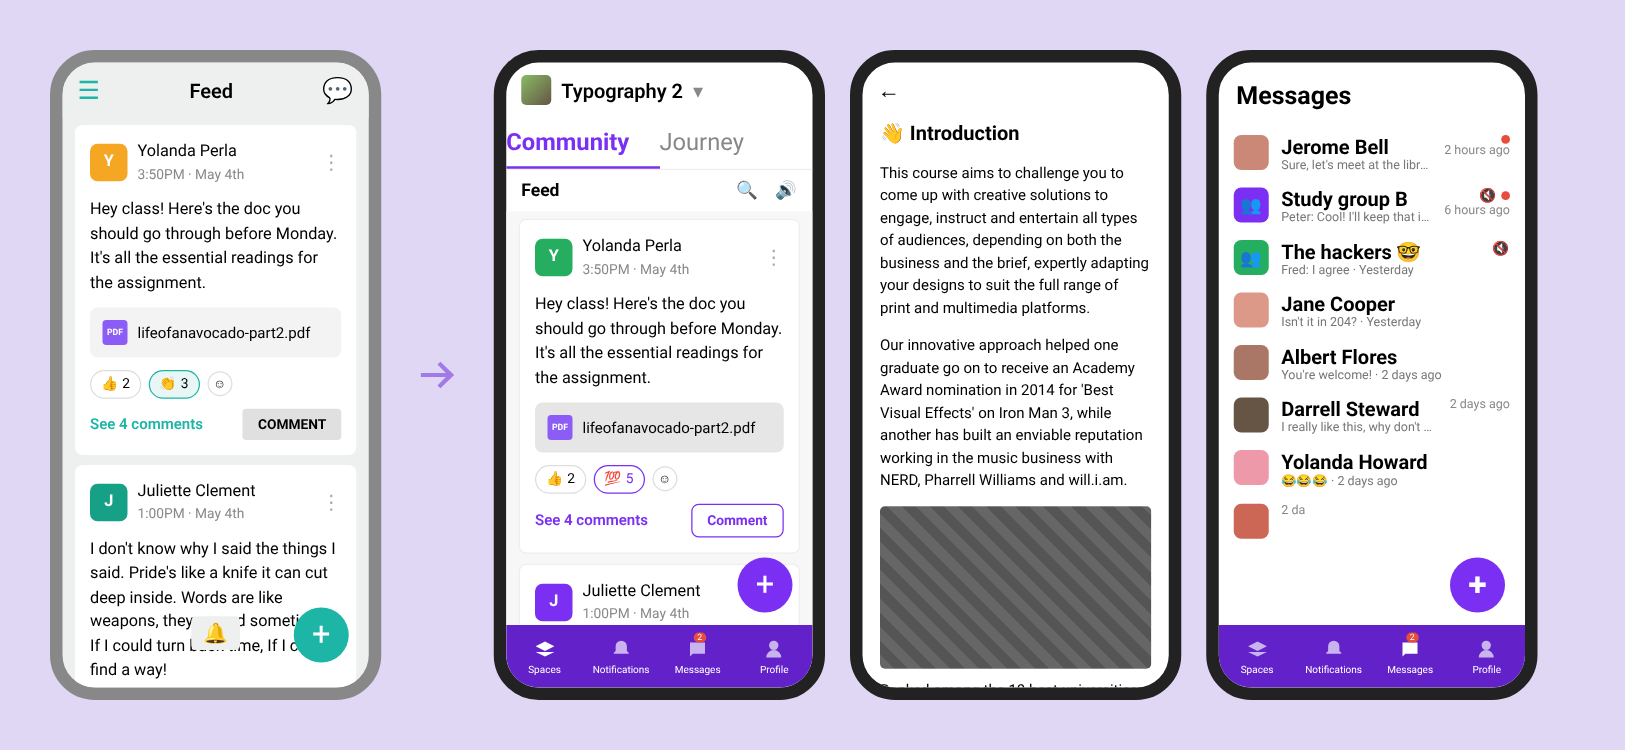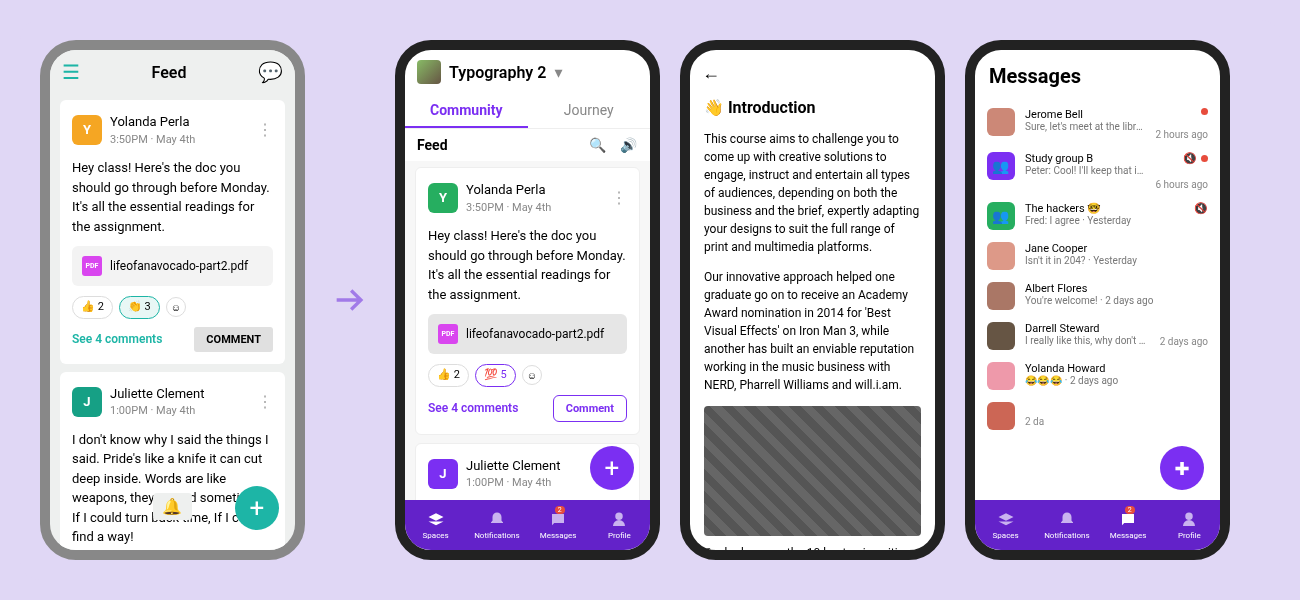--- a/index.html
+++ b/index.html
@@ -18,40 +18,40 @@
 .card{background:#fff;border-radius:6px;padding:12px;margin-bottom:8px;font-size:13px;line-height:1.5}
 .ph{display:flex;align-items:center;gap:8px;margin-bottom:10px}
 .av{width:30px;height:30px;border-radius:6px;display:flex;align-items:center;justify-content:center;color:#fff;font-weight:700;font-size:13px}
 .av.y{background:#f5a623}.av.j{background:#16a085}
 .av.yp{background:#26ae60}.av.jp{background:#7b2ff2}
 .nm{font-weight:400;font-size:13px}
 .meta{color:#888;font-size:11px}
 .dots{margin-left:auto;color:#aaa;font-size:16px}
 .att{display:flex;align-items:center;gap:8px;background:#f3f3f3;border-radius:6px;padding:10px;margin:10px 0;font-size:12px}
 .att.dk{background:#e6e6e6}
-.pdf{width:20px;height:20px;background:#d946ef;border-radius:3px;color:#fff;font-size:7px;font-weight:700;display:flex;align-items:center;justify-content:center}
+.pdf{width:20px;height:20px;background:#8b5cf6;border-radius:3px;color:#fff;font-size:7px;font-weight:700;display:flex;align-items:center;justify-content:center}
 .rx{display:flex;gap:6px;align-items:center;font-size:11px}
 .rxi{border:1px solid #ddd;border-radius:12px;padding:2px 8px;display:flex;gap:3px;align-items:center}
 .rxi.pb{border-color:#7b2ff2;color:#7b2ff2}
 .rxi.tb{border-color:#1db5a6;background:#e8f7f5}
 .addr{width:20px;height:20px;border:1px solid #ddd;border-radius:50%;display:flex;align-items:center;justify-content:center;font-size:10px}
 .crow{display:flex;justify-content:space-between;align-items:center;margin-top:8px}
 .seec{color:#1db5a6;font-size:12px;font-weight:600}
 .seec.pc{color:#7b2ff2}
 .cbtn{background:#e0e0e0;border:none;padding:6px 12px;font-size:11px;font-weight:700;border-radius:3px}
 .cbtn.po{background:#fff;border:1px solid #7b2ff2;color:#7b2ff2;border-radius:6px}
 .fab{position:absolute;bottom:20px;right:16px;width:44px;height:44px;border-radius:50%;display:flex;align-items:center;justify-content:center;color:#fff;font-size:26px}
 .fab.t{background:#1db5a6}.fab.p{background:#7b2ff2;bottom:60px}
 .fab.pm{background:#7b2ff2;bottom:60px;font-size:18px}
 .bell{position:absolute;bottom:30px;left:50%;transform:translateX(-50%);color:#888;background:#eef0ef;padding:4px 10px;border-radius:4px}
 
 .hdr2{display:flex;align-items:center;gap:8px;padding:10px 12px}
 .thumb{width:24px;height:24px;border-radius:4px;background:linear-gradient(135deg,#8b6,#654)}
 .tabs{display:flex;border-bottom:1px solid #eee}
-.tab{flex:1;text-align:center;padding:8px 0;font-size:14px;color:#888}
+.tab{flex:1;text-align:left;padding:8px 0;font-size:19px;color:#888}
 .tab.act{color:#7b2ff2;font-weight:700;border-bottom:2px solid #7b2ff2}
 .fr{display:flex;justify-content:space-between;align-items:center;padding:8px 12px;font-size:14px;font-weight:700}
 .fr-i{display:flex;gap:14px;color:#444}
 .bnav{background:#6322c9;display:flex;height:50px;color:#fff}
 .bni{flex:1;display:flex;flex-direction:column;align-items:center;justify-content:center;font-size:8px;gap:2px;position:relative}
 .bni svg{width:18px;height:18px;fill:#c9b3ef}
 .bni.act svg{fill:#fff}
 .badge{position:absolute;top:6px;right:24px;background:#e74c3c;color:#fff;font-size:7px;border-radius:6px;padding:0 3px}
 
 .back{padding:12px;font-size:18px}
@@ -60,23 +60,23 @@
 .intro p{margin-bottom:12px}
 .img3{width:100%;height:130px;background:#555;margin:8px 0;background-image:repeating-linear-gradient(45deg,#666,#666 8px,#555 8px,#555 16px),repeating-linear-gradient(-45deg,#777 0,#777 4px,transparent 4px,transparent 12px);border-radius:4px}
 
 .mh{font-size:20px;font-weight:700;padding:14px}
 .mlist{flex:1;overflow:hidden}
 .mi{display:flex;gap:10px;padding:6px 12px;align-items:flex-start}
 .mav{width:28px;height:28px;border-radius:6px;background:#ccc;flex-shrink:0;background-size:cover}
 .mav.grp{background:#7b2ff2;display:flex;align-items:center;justify-content:center;color:#fff;font-size:14px}
 .mav.grn{background:#26ae60}
 .mbody{flex:1;min-width:0}
-.mn{font-weight:400;font-size:11px;display:flex;align-items:center;gap:4px}
+.mn{font-weight:700;font-size:16px;display:flex;align-items:center;gap:4px}
 .mp{font-size:10px;color:#777;white-space:nowrap;overflow:hidden;text-overflow:ellipsis}
-.mr{display:flex;flex-direction:column;align-items:flex-end;gap:14px;font-size:10px;color:#888;flex-shrink:0}
+.mr{display:flex;flex-direction:column;align-items:flex-end;gap:0;font-size:10px;color:#888;flex-shrink:0}
 .dot{width:7px;height:7px;background:#e74c3c;border-radius:50%}
 .mute{font-size:11px;color:#aaa}
 </style>
 </head>
 <body>
 
 <div class="stage">
 
 <div class="phone p1">
   <div class="topbar">

